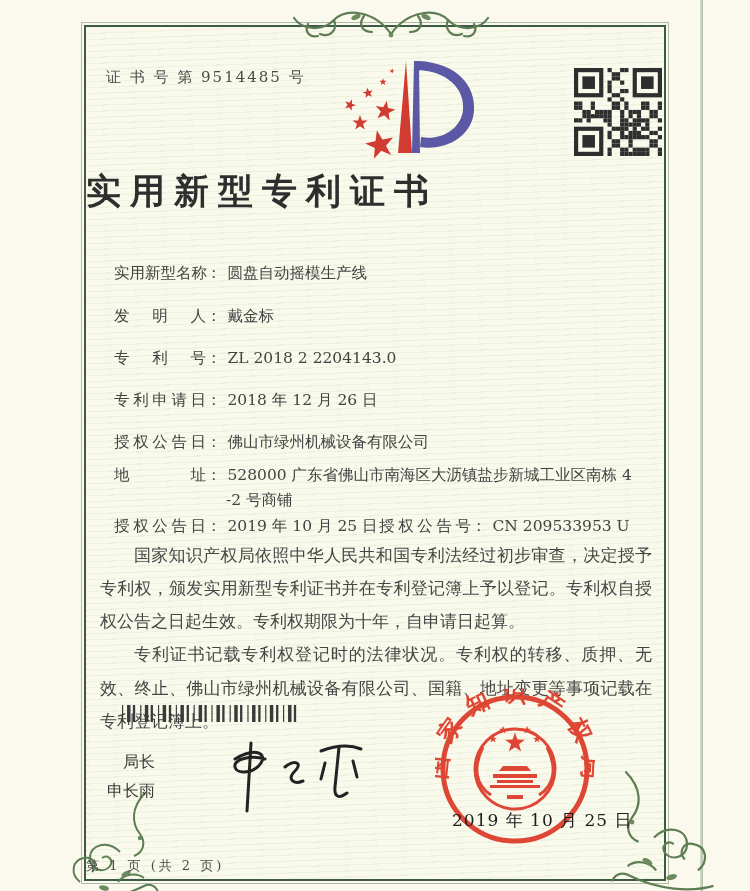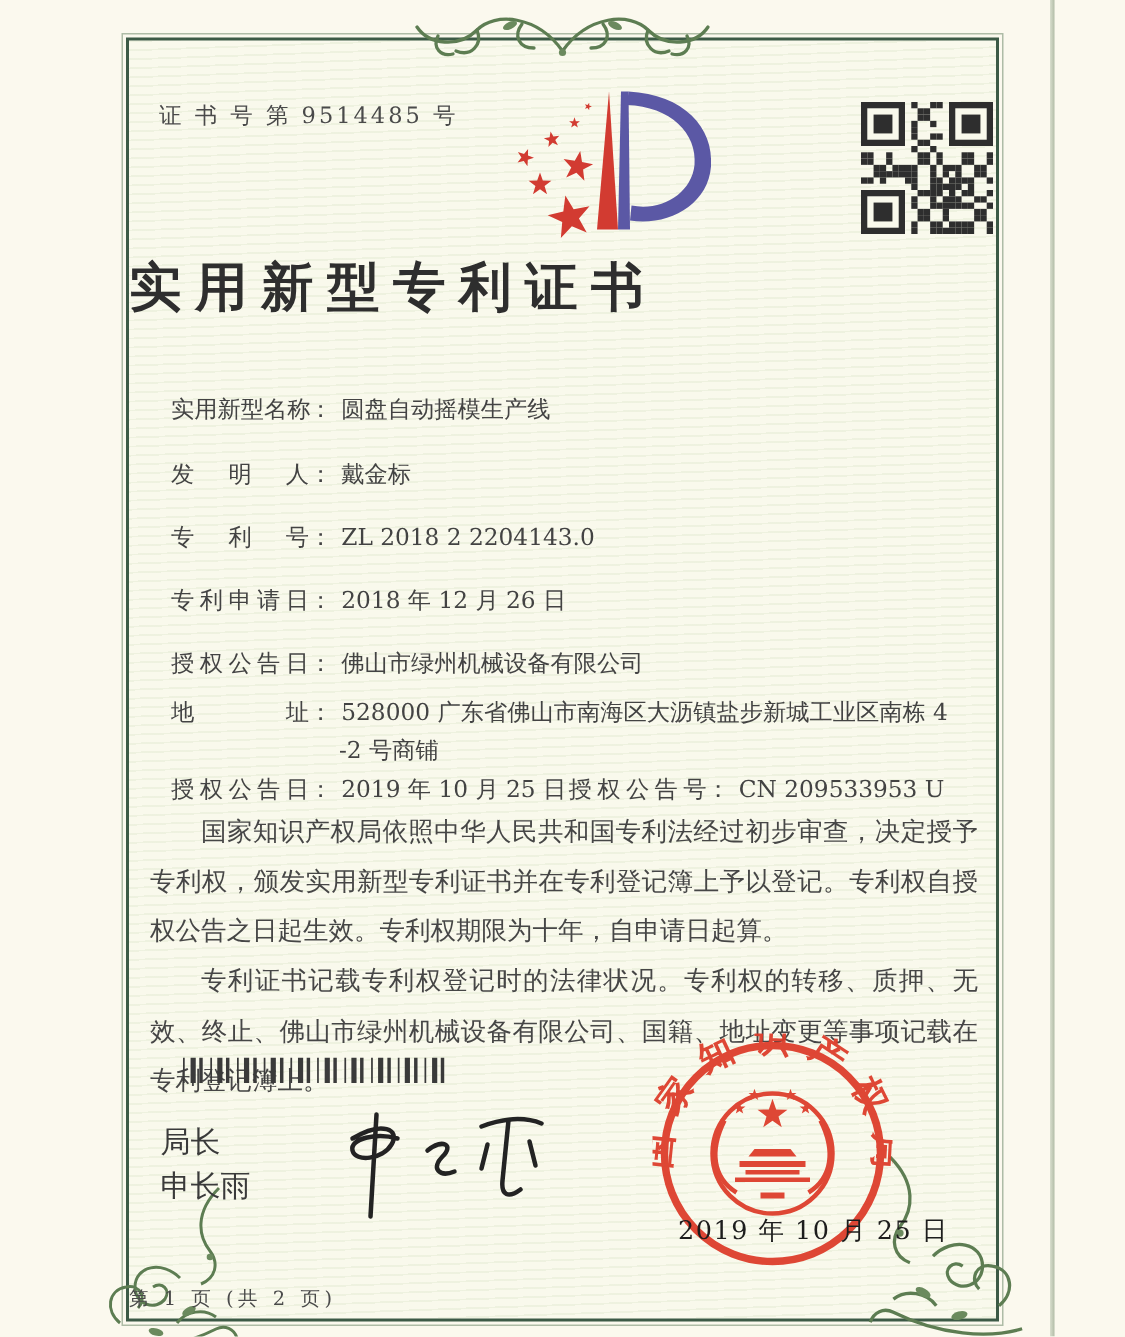--- a/index.html
+++ b/index.html
@@ -13,36 +13,36 @@
     background:linear-gradient(90deg,#c6d0bc,#8a9c80);opacity:.65;}
   .frame{
     position:absolute;left:84px;top:25px;width:582px;height:856px;
     border:2px solid #3c5a46;
     outline:1px solid #aebca6;outline-offset:2px;
     background:
       repeating-linear-gradient(178deg, rgba(140,175,110,0.10) 0 1.2px, rgba(0,0,0,0) 1.2px 6px),
       #f9f9ec;
     box-sizing:border-box;
   }
-  .inner{position:absolute;left:0;top:0;width:578px;height:852px;}
+  .inner{position:absolute;left:0;top:0;width:578px;height:852px;padding-left:32px;}
   .cert-no{position:absolute;left:20px;top:41px;font-size:15px;letter-spacing:2px;color:#4a4a4a;}
   .logo{position:absolute;left:242px;top:26px;width:160px;height:120px;}
   .qr{position:absolute;left:488px;top:41px;width:88px;height:88px;}
   .title{position:absolute;left:0;top:141px;width:100%;text-align:left;
     font-size:35px;font-weight:600;letter-spacing:9px;color:#2e2e2e;}
   .fields{position:absolute;left:28px;top:0;width:540px;font-size:15.5px;color:#434343;}
   .frow{position:absolute;left:0;width:540px;white-space:nowrap;}
   .flabel{display:inline-block;width:92px;text-align:justify;text-align-last:justify;vertical-align:top;}
   .fvalue{margin-left:6px;}
   .addr2{position:absolute;left:112px;}
   .grant-right{position:absolute;left:265px;top:0;}
   .paras{position:absolute;left:14px;top:512px;width:552px;font-size:17px;line-height:1.95;color:#464646;text-align:justify;}
   .paras p{margin:0;text-indent:2em;}
   .barcode{position:absolute;left:36px;top:678px;width:176px;height:17px;}
-  .signer{position:absolute;left:21px;top:720px;font-size:20px;line-height:29px;color:#3a3a3a;}
+  .signer{position:absolute;left:21px;top:720px;font-size:16px;line-height:29px;color:#3a3a3a;text-align:right;}
   .signature{position:absolute;left:135px;top:710px;width:150px;height:80px;}
   .seal{position:absolute;left:349px;top:662px;width:160px;height:160px;opacity:.93;}
   .seal-date{position:absolute;left:366px;top:782px;font-size:17px;letter-spacing:1px;color:#1d1d1d;}
   .footer{position:absolute;left:0;top:830px;width:100%;font-size:13px;letter-spacing:3px;color:#4a4a4a;}
   .orn-top{position:absolute;left:50%;transform:translateX(-50%);top:-23px;width:210px;height:46px;}
   .orn-bl{position:absolute;left:-26px;top:763px;width:100px;height:115px;}
   .orn-br{position:absolute;right:-24px;top:733px;width:110px;height:145px;transform:scaleX(-1);}
 </style>
 </head>
 <body>

